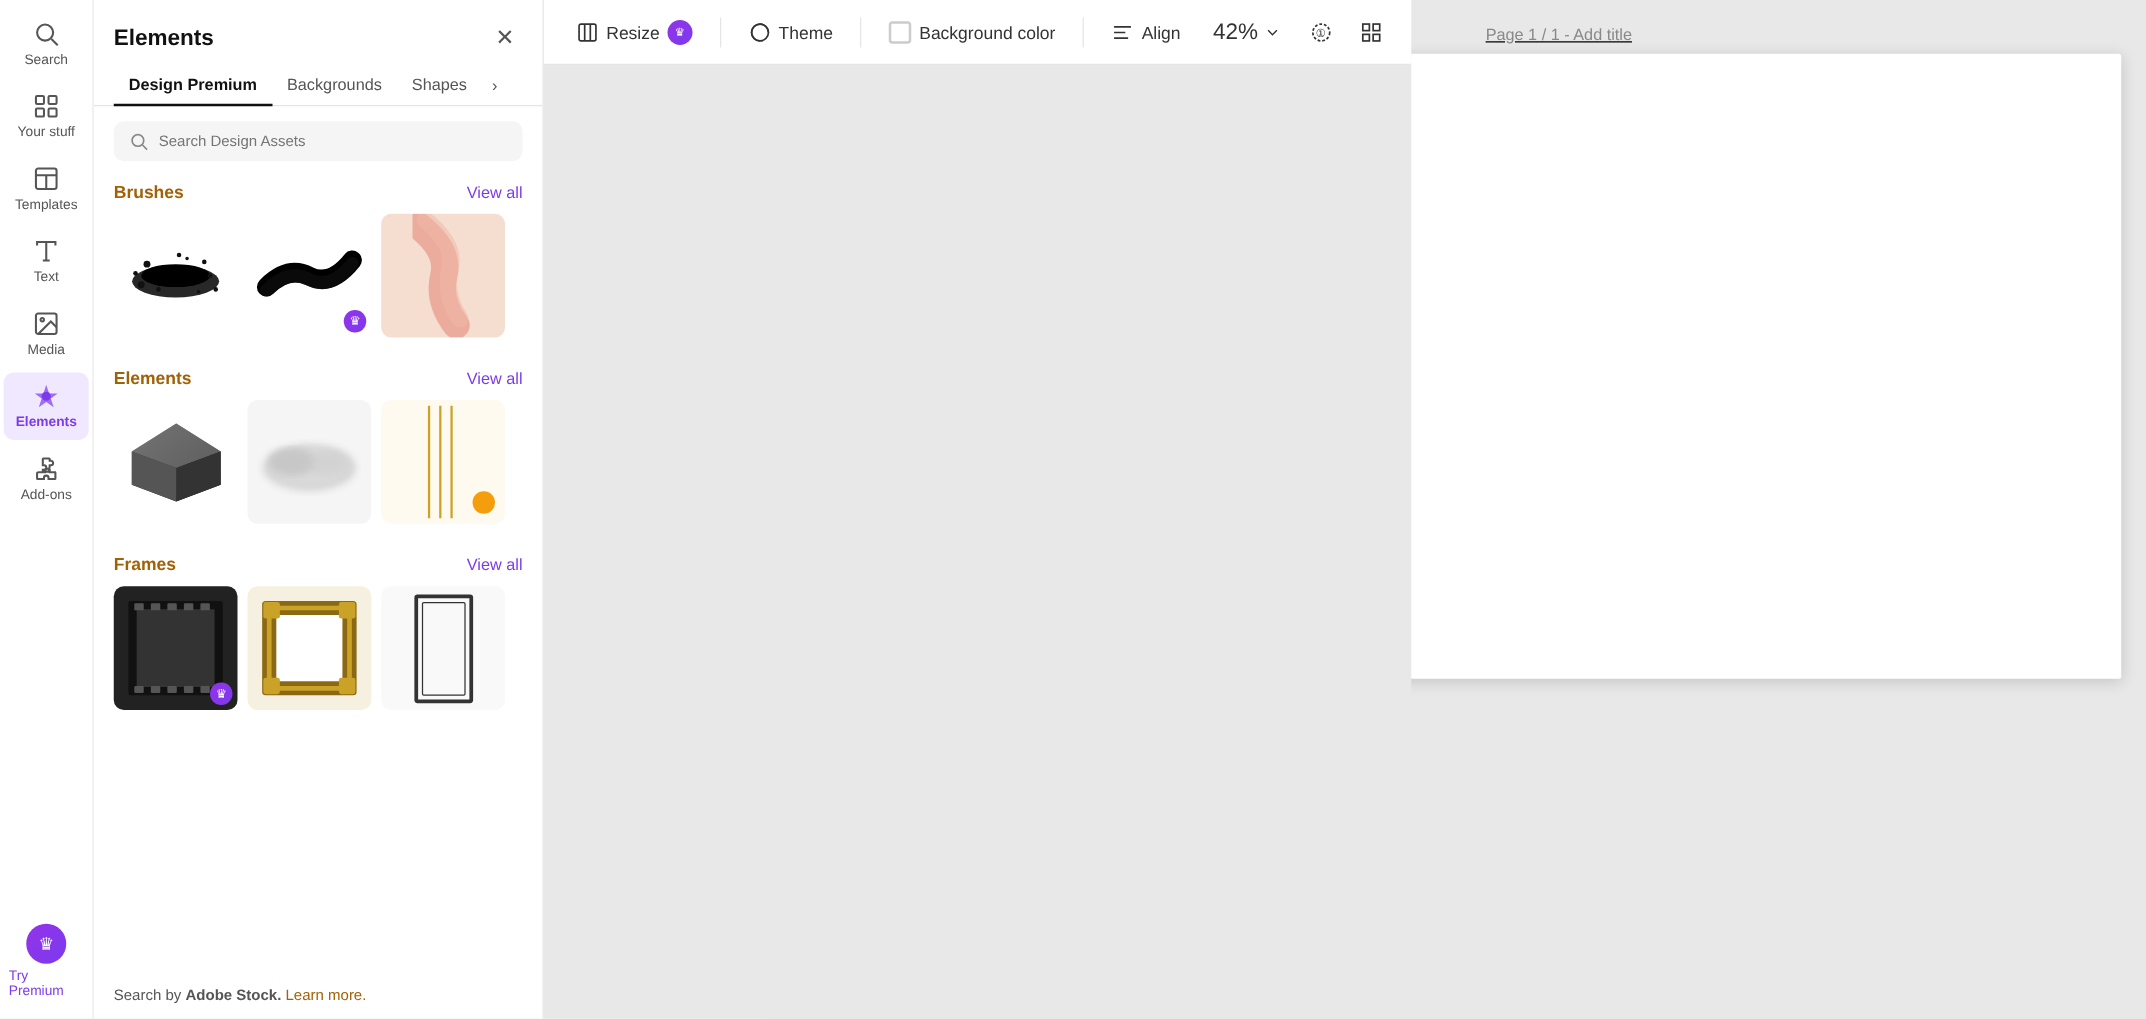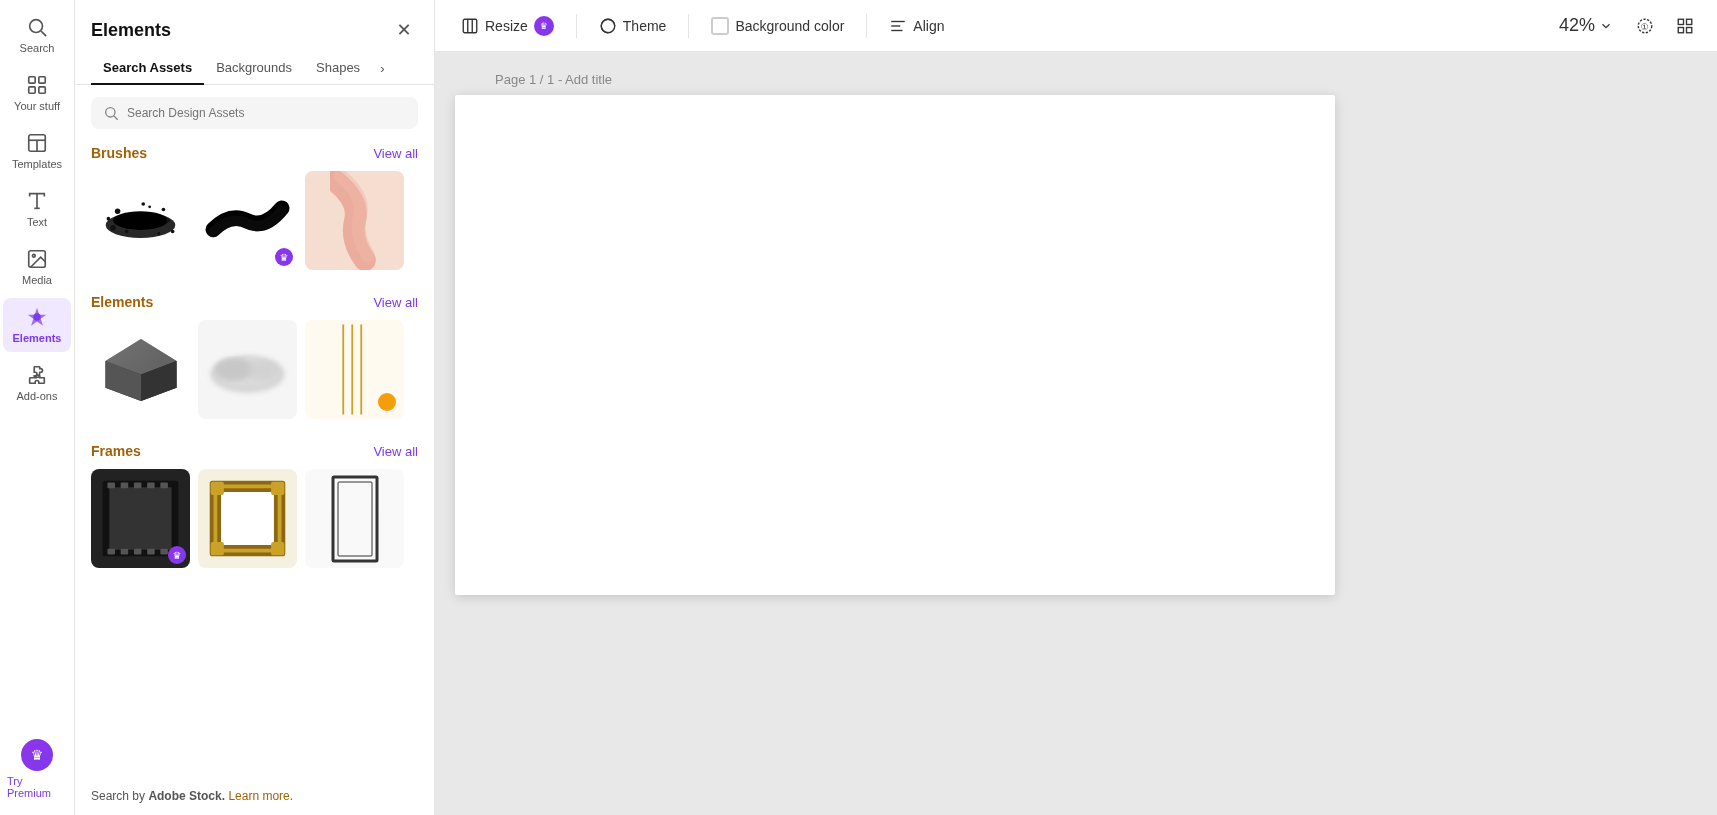--- a/index.html
+++ b/index.html
@@ -209,21 +209,20 @@
       font-size: 12px;
       color: #555;
       padding: 8px 16px 12px;
     }
     .adobe-stock a { color: #a16207; text-decoration: none; }
 
     
     .main-area {
       flex: 1;
       display: flex;
-      flex-direction: column;
       background: #e8e8e8;
       overflow: hidden;
     }
 
     
     .toolbar {
       height: 52px;
       background: #fff;
       border-bottom: 1px solid #e5e5e5;
       display: flex;
@@ -263,24 +262,25 @@
       cursor: pointer;
       border: none; background: none;
       color: #333;
     }
 
     
     .canvas-area {
       flex: 1;
       display: flex;
       flex-direction: column;
-      align-items: flex-start;
+      align-items: flex-end;
       overflow: auto;
       padding: 20px;
       position: relative;
+      text-decoration: underline;
     }
     .page-label {
       font-size: 13px;
       color: #888;
       align-self: flex-start;
       margin-bottom: 8px;
       margin-left: 40px;
     }
     .canvas {
       background: #fff;
@@ -383,21 +383,21 @@
   </div>
 </div>
 
 <div class="elements-panel">
   <div class="panel-header">
     <span class="panel-title">Elements</span>
     <button class="close-btn">✕</button>
   </div>
 
   <div class="tabs">
-    <div class="tab active">Search Assets</div>
+    <div class="tab active">Design Premium</div>
     <div class="tab">Backgrounds</div>
     <div class="tab">Shapes</div>
     <div class="tab-more">›</div>
   </div>
 
   <div class="search-box">
     <svg width="16" height="16" viewBox="0 0 24 24" fill="none" stroke="#888" stroke-width="2">
       <circle cx="11" cy="11" r="7"></circle>
         <line x1="16.5" y1="16.5" x2="22" y2="22"></line>
     </svg>

